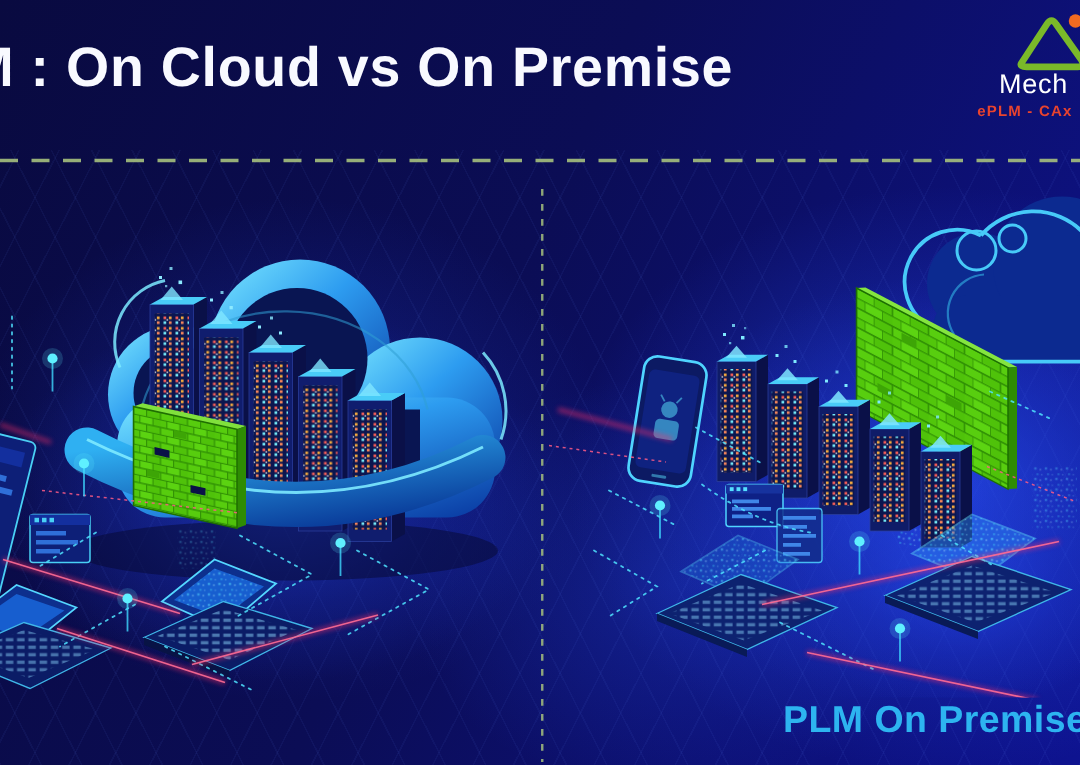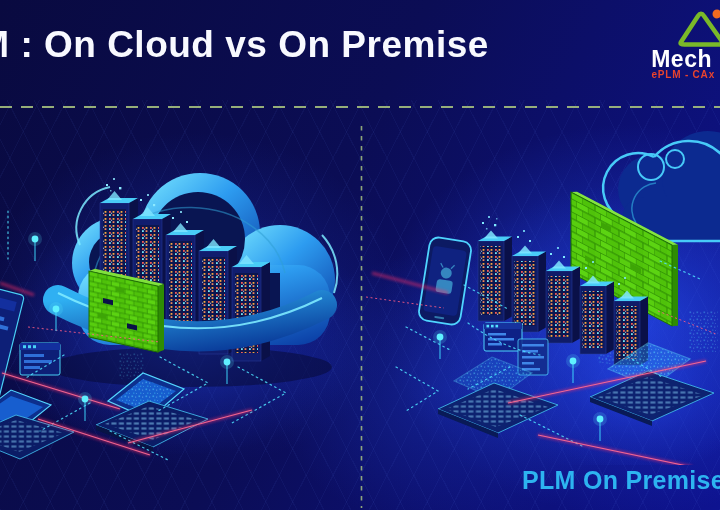--- a/index.html
+++ b/index.html
@@ -11,21 +11,21 @@
     radial-gradient(300px 240px at 195px 300px, rgba(30,65,215,.36), transparent 70%),
     radial-gradient(260px 200px at 450px 390px, rgba(35,75,235,.30), transparent 70%);}
   .grid-overlay{position:absolute;left:0;right:0;top:100px;bottom:0;pointer-events:none;background:
     repeating-linear-gradient(63deg, rgba(95,135,255,.06) 0 1px, transparent 1px 24px),
     repeating-linear-gradient(-63deg, rgba(95,135,255,.06) 0 1px, transparent 1px 24px);}
   .divider-svg{position:absolute;left:0;top:0;pointer-events:none;}
   .title{position:absolute;top:24px;left:-70px;font-size:37px;font-weight:bold;
     color:#f8f9ff;letter-spacing:.5px;white-space:nowrap;}
   .logo{position:absolute;top:0;right:0;width:0;height:0;}
   .logo-mark{position:absolute;top:7px;right:-12px;}
-  .logo-name{position:absolute;top:46px;right:8px;font-size:23px;font-weight:bold;
+  .logo-name{position:absolute;top:46px;right:8px;font-size:18px;font-weight:normal;
     color:#ffffff;letter-spacing:.5px;white-space:nowrap;}
   .logo-tagline{position:absolute;top:69px;right:5px;font-size:10px;font-weight:bold;
     color:#e8432e;letter-spacing:.8px;white-space:nowrap;text-align:right;}
   .label{position:absolute;font-weight:bold;font-size:25px;color:#2db4f0;letter-spacing:.3px;white-space:nowrap;}
   .label-left{left:42px;top:462px;}
   .label-right{left:522px;top:466px;}
   .scene{position:absolute;top:115px;width:360px;height:350px;}
   .scene-left{left:0;}
   .scene-right{left:360px;}
 </style>

